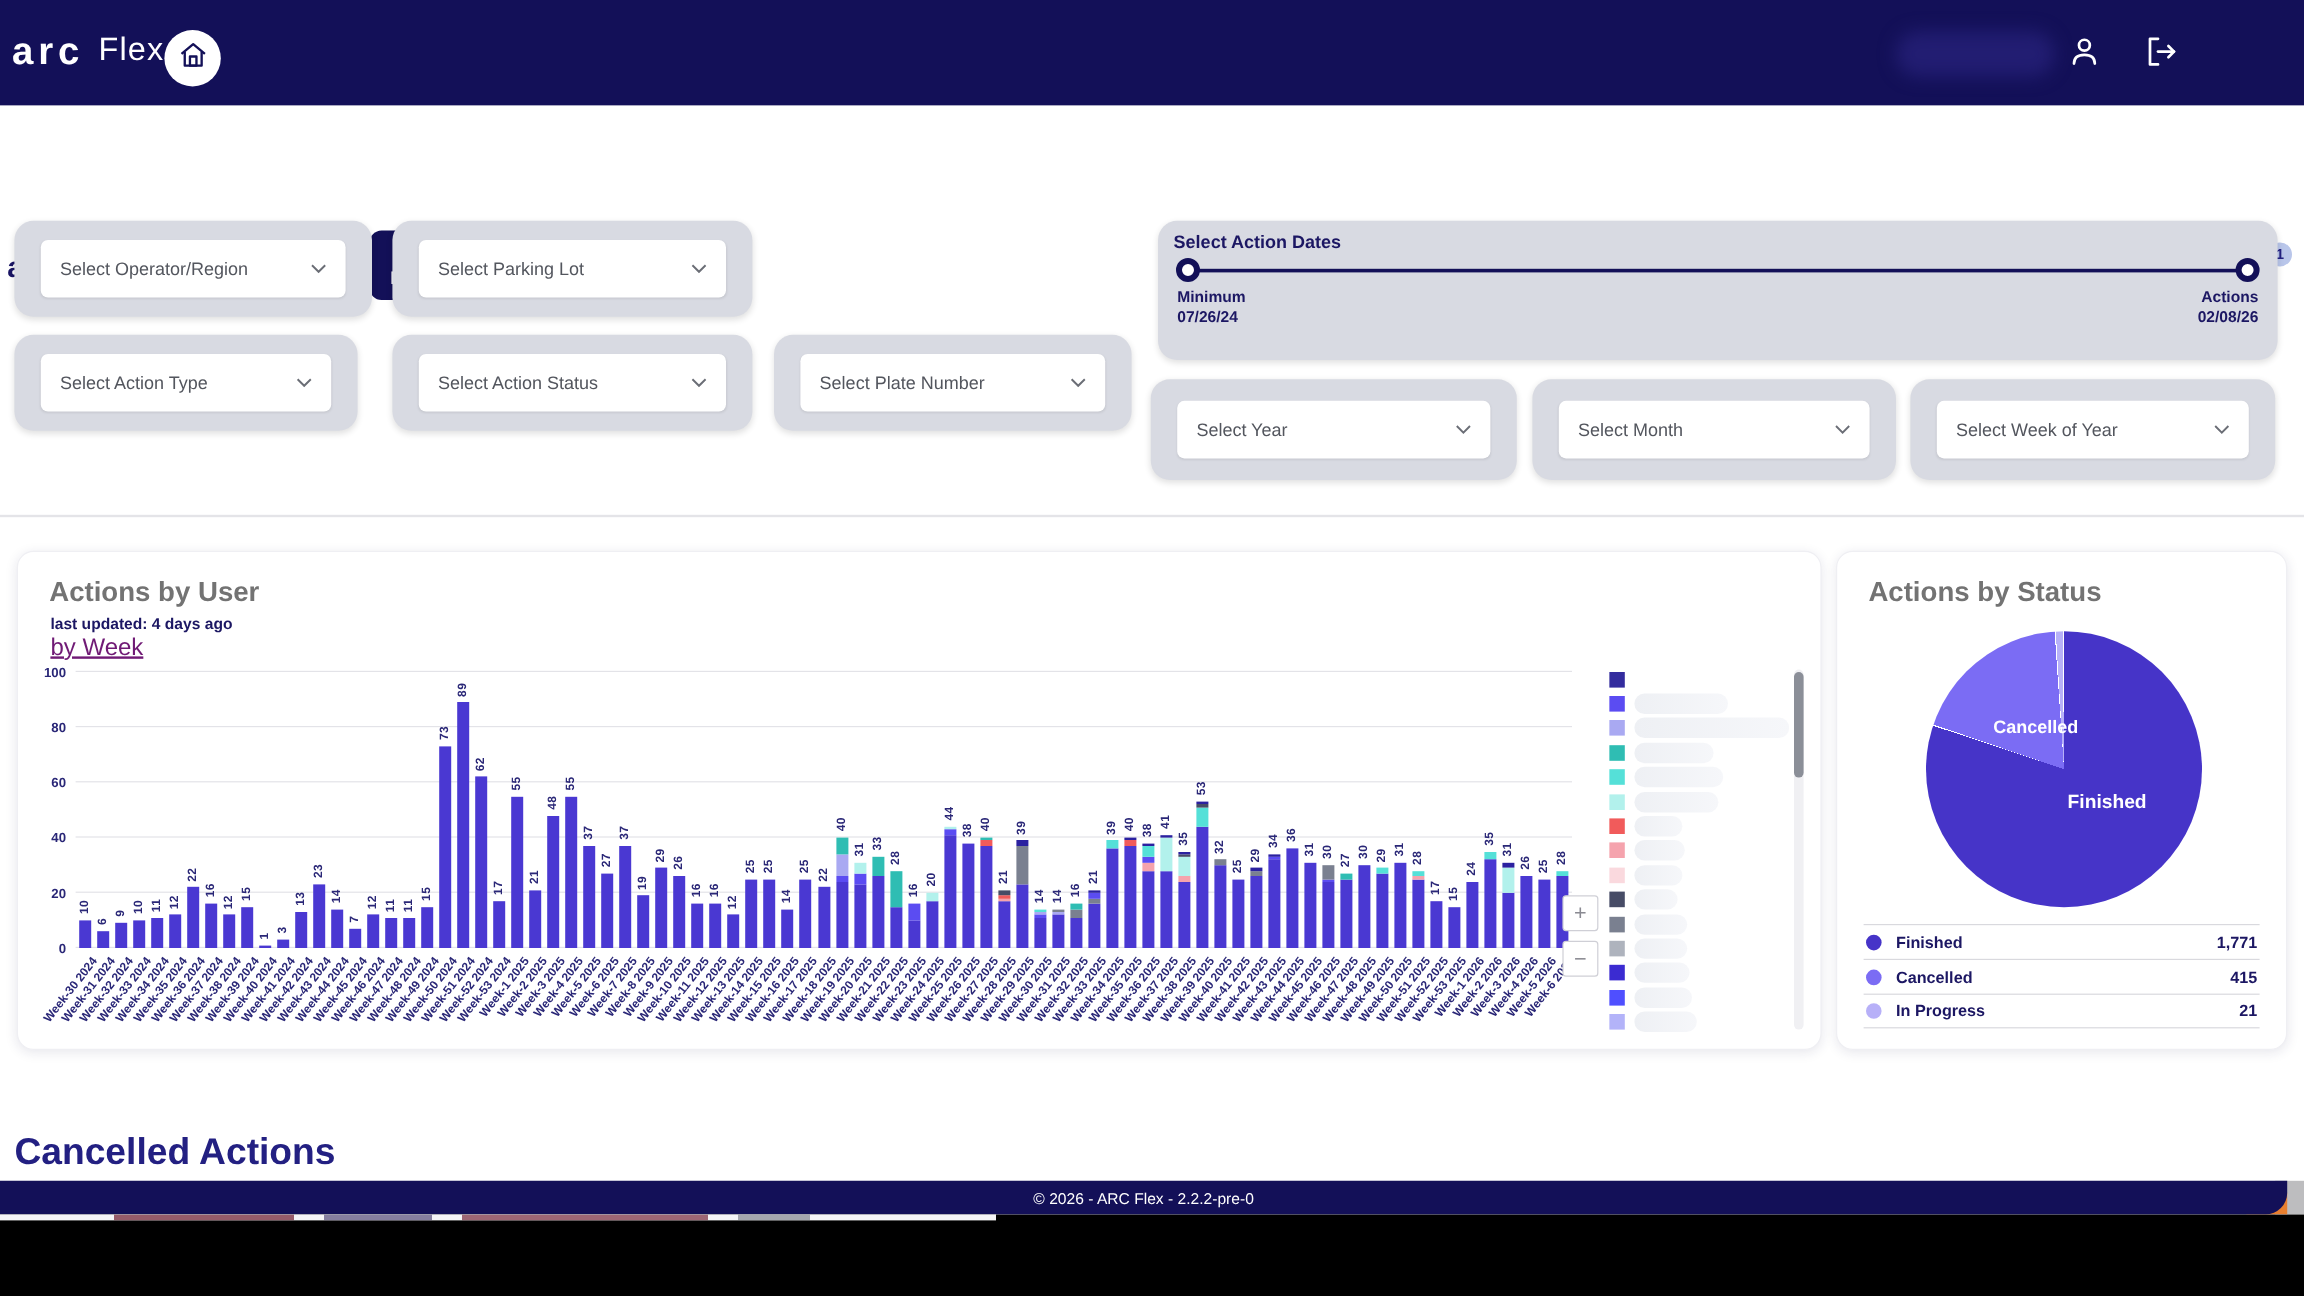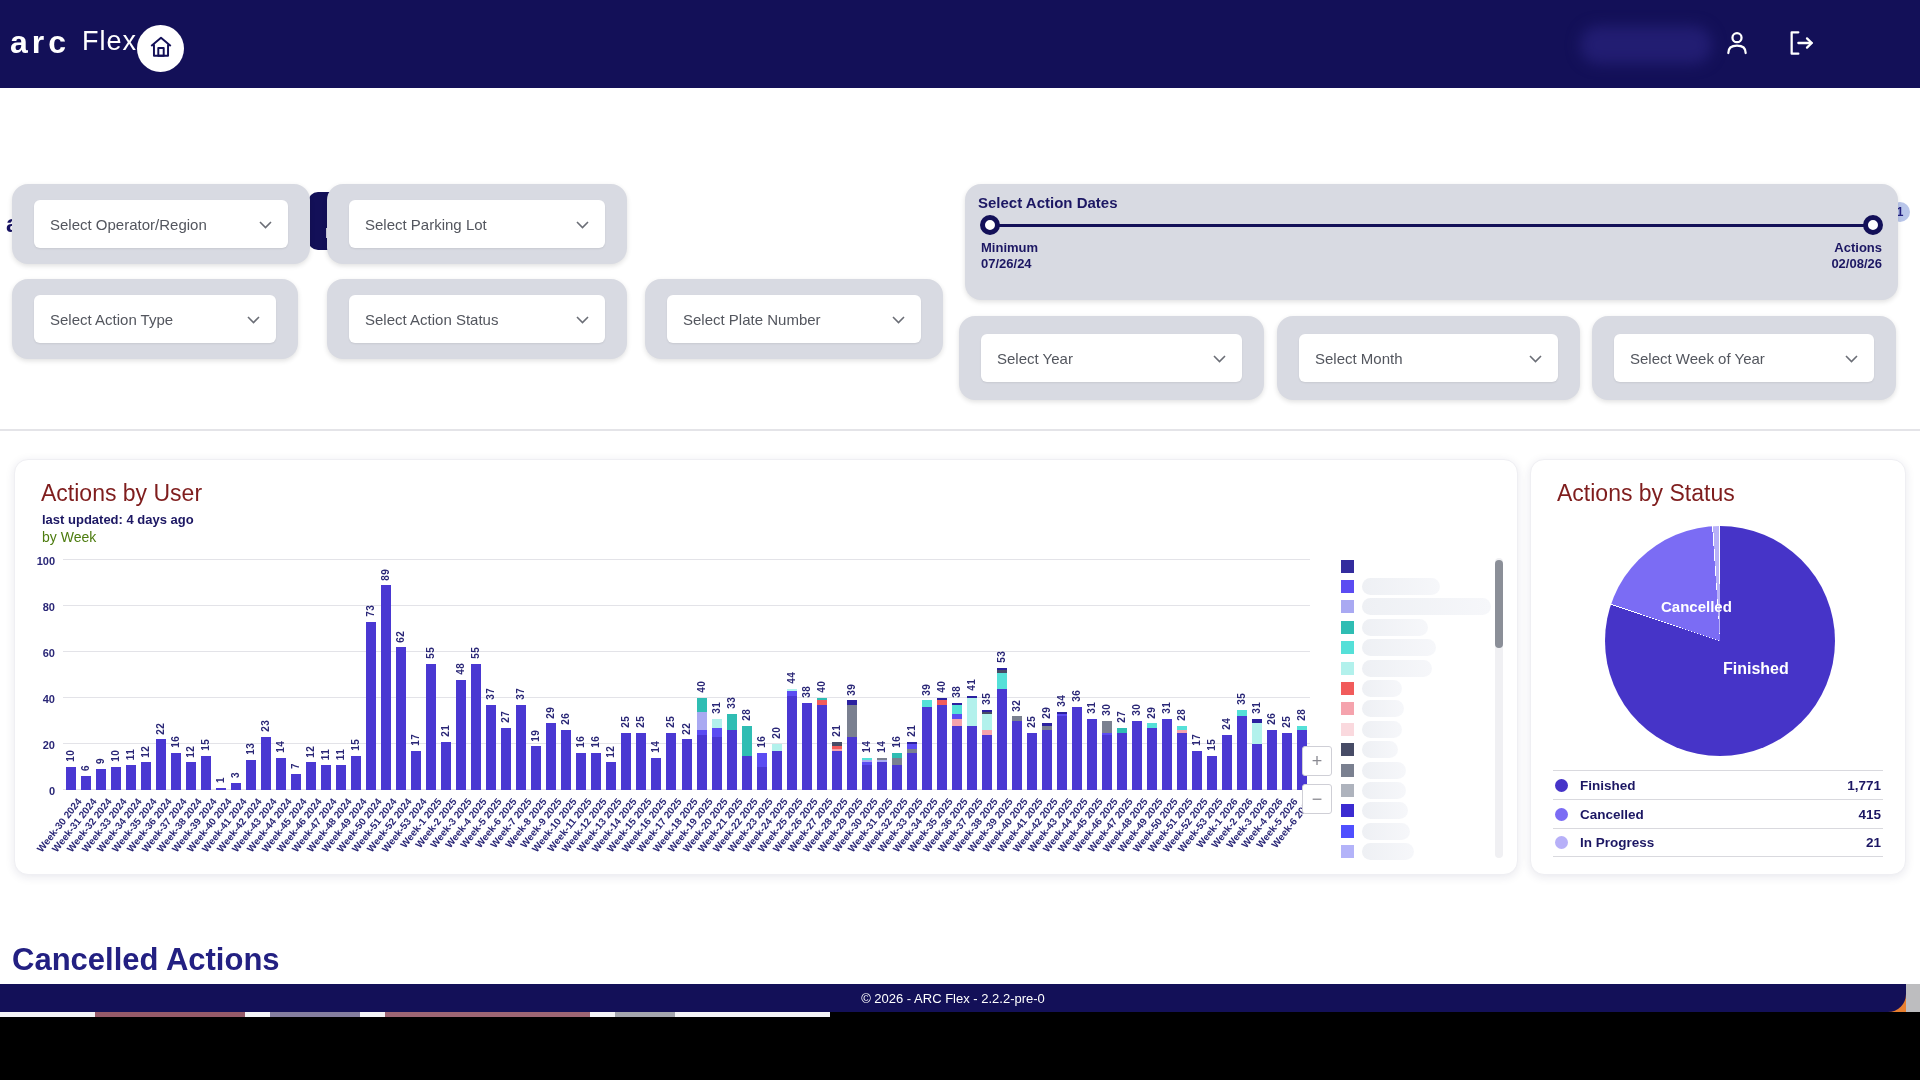--- a/index.html
+++ b/index.html
@@ -30,23 +30,23 @@
   .datecard { position:absolute; left:965px; top:184px; width:933px; height:116px; background:#d8dae2; border-radius:16px; box-shadow:0 2px 5px rgba(0,0,0,0.12); }
   .dc-label { position:absolute; left:13px; top:10px; color:#1c1763; font-size:15px; font-weight:700; }
   .track { position:absolute; left:22px; right:22px; top:40px; height:3px; background:#131058; }
   .handle { position:absolute; top:31px; width:20px; height:20px; border-radius:50%; background:#fff; border:5px solid #131058; cursor:pointer; }
   .minmax { position:absolute; color:#1c1763; font-size:13px; font-weight:700; line-height:16px; }
 
   .divider { position:absolute; left:0; top:429px; width:1920px; height:2px; background:#e4e4e8; }
 
   
   .card { position:absolute; background:#fff; border:1px solid #efeff3; border-radius:14px; box-shadow:0 2px 10px rgba(30,30,80,0.10); }
-  .card-title { position:absolute; left:26px; top:20px; color:#7f1d1d; font-size:23px; font-weight:400; }
+  .card-title { position:absolute; left:26px; top:20px; color:#737373; font-size:23px; font-weight:700; }
   .card-sub { position:absolute; left:27px; top:52px; color:#1c1763; font-size:13px; font-weight:700; }
-  .card-gran { position:absolute; left:27px; top:69px; color:#4d7c0f; font-size:14px; font-weight:500; }
+  .card-gran { position:absolute; left:27px; top:69px; color:#701a75; font-size:20px; font-weight:500;text-decoration:underline; }
 
   .plot { position:absolute; left:48px; top:100px; width:1247px; height:230px; }
   .gridline { position:absolute; left:0; width:100%; height:1px; background:#e3e3e8; }
   .ylab { position:absolute; left:-36px; width:28px; text-align:right; font-size:11px; color:#2a2777; font-weight:700; }
   .seg { position:absolute; }
   .vlab { position:absolute; writing-mode:vertical-rl; transform:rotate(180deg); font-size:10px; color:#2a2777; font-weight:700; letter-spacing:0.3px; }
   .xlab { position:absolute; font-size:10px; color:#2a2777; font-weight:700; white-space:nowrap; transform:translateX(-100%) rotate(-52deg); transform-origin:100% 0; }
 
   .zoombtn { position:absolute; left:1287px; width:30px; height:30px; background:#fff; border:1px solid #cfcfd6; border-radius:3px; color:#8a8a92; font-size:18px; display:flex; align-items:center; justify-content:center; cursor:pointer; }
 

